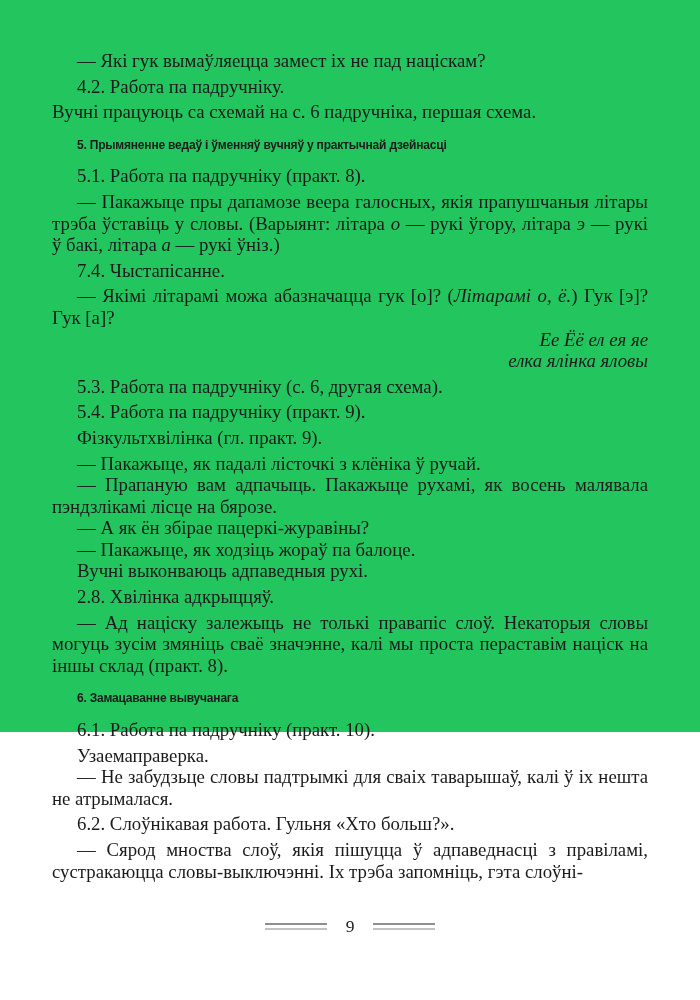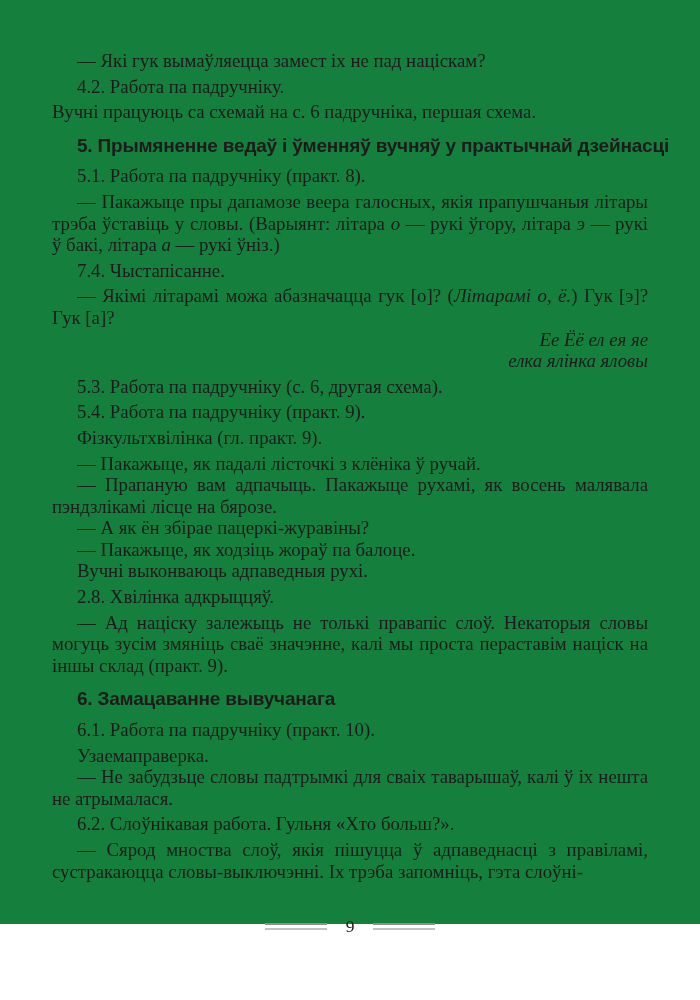--- a/index.html
+++ b/index.html
@@ -6,22 +6,22 @@
     margin: 0;
     padding: 0;
     width: 700px;
     height: 1000px;
     background: #ffffff;
     overflow: hidden;
   }
   #page {
     position: relative;
     width: 700px;
-    height: 924px;
-    background: #15803d;
+    height: 732px;
+    background: #22c55e;
     color: #1b1b1b;
     font-family: "Liberation Serif", serif;
   }
   main {
     position: absolute;
     top: 50px;
     left: 52px;
     width: 596px;
   }
   main p {
@@ -29,21 +29,21 @@
     font-size: 18.8px;
     line-height: 21.6px;
     text-align: justify;
     color: #1b1b1b;
   }
   main p.indent { text-indent: 25px; }
   main p.item   { margin: 4px 0; }
   main p.heading {
     font-family: "Liberation Sans", sans-serif;
     font-weight: bold;
-    font-size: 19px;
+    font-size: 12px;
     letter-spacing: -0.2px;
     margin: 12px 0 9px 0;
     text-indent: 25px;
     text-align: left;
     white-space: nowrap;
   }
   main p.example {
     font-style: italic;
     text-align: right;
   }
@@ -89,21 +89,21 @@
       <p class="indent example"><i>елка ялінка яловы</i></p>
       <p class="indent item"><span>5.3. Работа па падручніку (с. 6, другая схема).</span></p>
       <p class="indent item"><span>5.4. Работа па падручніку (практ. 9).</span></p>
       <p class="indent item"><b>Фізкультхвілінка</b><span> (гл. практ. 9).</span></p>
       <p class="indent"><span>— Пакажыце, як падалі лісточкі з клёніка ў ручай.</span></p>
       <p class="indent"><span>— Прапаную вам адпачыць. Пакажыце рухамі, як восень малявала пэндзлікамі лісце на бярозе.</span></p>
       <p class="indent"><span>— А як ён збірае пацеркі-журавіны?</span></p>
       <p class="indent"><span>— Пакажыце, як ходзіць жораў па балоце.</span></p>
       <p class="indent"><span>Вучні выконваюць адпаведныя рухі.</span></p>
       <p class="indent item"><span>2.8. Хвілінка адкрыццяў.</span></p>
-      <p class="indent"><span>— Ад націску залежыць не толькі правапіс слоў. Некаторыя словы могуць зусім змяніць сваё значэнне, калі мы проста пераставім націск на іншы склад (практ. 9).</span></p>
+      <p class="indent"><span>— Ад націску залежыць не толькі правапіс слоў. Некаторыя словы могуць зусім змяніць сваё значэнне, калі мы проста пераставім націск на іншы склад (практ. 8).</span></p>
       <p class="heading"><span>6. Замацаванне вывучанага</span></p>
       <p class="indent item"><span>6.1. Работа па падручніку (практ. 10).</span></p>
       <p class="indent"><span>Узаемаправерка.</span></p>
       <p class="indent"><span>— Не забудзьце словы падтрымкі для сваіх таварышаў, калі ў іх нешта не атрымалася.</span></p>
       <p class="indent item"><span>6.2. Слоўнікавая работа. Гульня «Хто больш?».</span></p>
       <p class="indent"><span>— Сярод мноства слоў, якія пішуцца ў адпаведнасці з правіламі, сустракаюцца словы-выключэнні. Іх трэба запомніць, гэта слоўні-</span></p>
     </main>
   <footer>
     <span class="rule"></span>
     <span class="pagenum">9</span>

